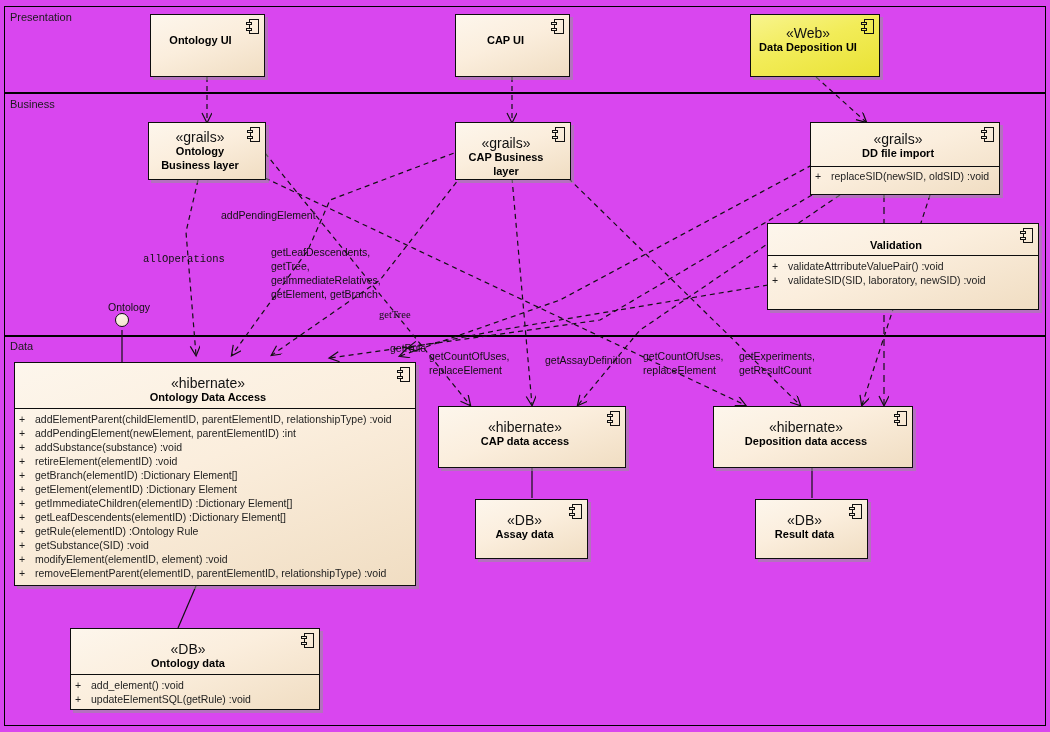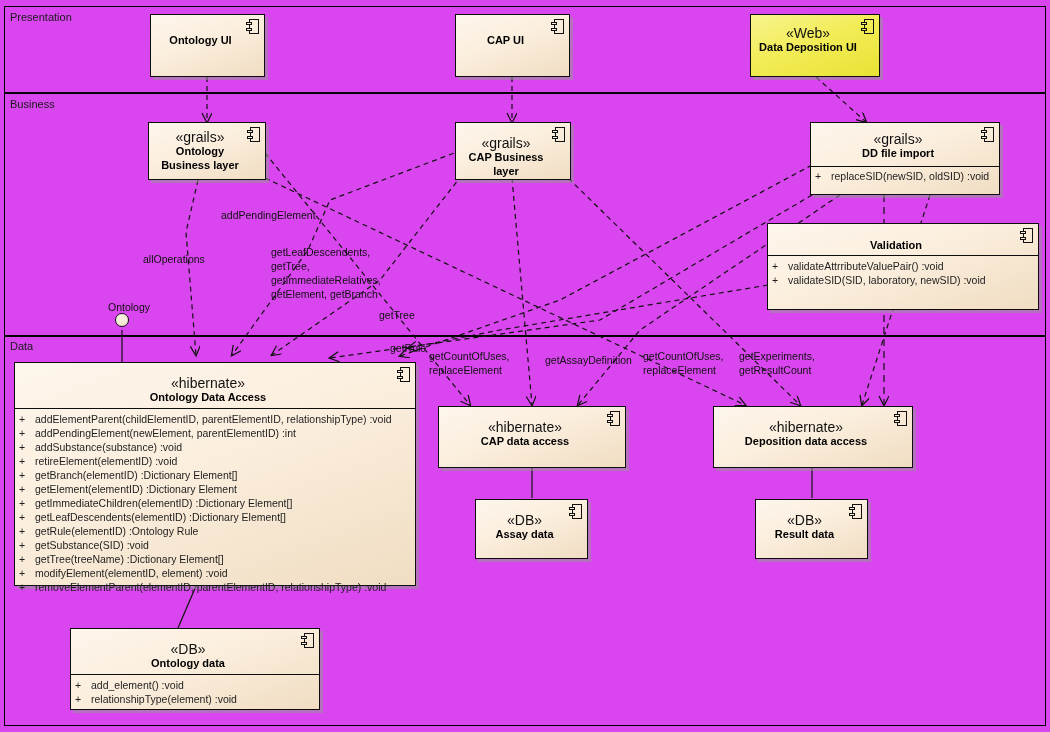--- a/index.html
+++ b/index.html
@@ -286,21 +286,20 @@
       <div class="op-row"><span class="op-vis">+</span><span>addElementParent(childElementID, parentElementID, relationshipType)  :void</span></div>
       <div class="op-row"><span class="op-vis">+</span><span>addPendingElement(newElement, parentElementID)  :int</span></div>
       <div class="op-row"><span class="op-vis">+</span><span>addSubstance(substance)  :void</span></div>
       <div class="op-row"><span class="op-vis">+</span><span>retireElement(elementID)  :void</span></div>
       <div class="op-row"><span class="op-vis">+</span><span>getBranch(elementID)  :Dictionary Element[]</span></div>
       <div class="op-row"><span class="op-vis">+</span><span>getElement(elementID)  :Dictionary Element</span></div>
       <div class="op-row"><span class="op-vis">+</span><span>getImmediateChildren(elementID)  :Dictionary Element[]</span></div>
       <div class="op-row"><span class="op-vis">+</span><span>getLeafDescendents(elementID)  :Dictionary Element[]</span></div>
       <div class="op-row"><span class="op-vis">+</span><span>getRule(elementID)  :Ontology Rule</span></div>
       <div class="op-row"><span class="op-vis">+</span><span>getSubstance(SID)  :void</span></div>
-      <div class="op-row"><span class="op-vis">+</span><span>getTree(treeName)  :Dictionary Element[]</span></div>
       <div class="op-row"><span class="op-vis">+</span><span>modifyElement(elementID, element)  :void</span></div>
       <div class="op-row"><span class="op-vis">+</span><span>removeElementParent(elementID, parentElementID, relationshipType)  :void</span></div>
     </div>
     <div class="comp-icon">
       <div class="body"></div>
         <div class="tab t1"></div>
         <div class="tab t2"></div>
     </div>
   </div>
 
@@ -352,39 +351,39 @@
     </div>
   </div>
 
   <div class="component" style="left:70px; top:628px; width:250px; height:82px;">
     <div class="comp-header" style="padding-top:14px; padding-bottom:4px;">
       <span class="comp-stereotype">«DB»</span>
       <span class="comp-name">Ontology data</span>
     </div>
     <div class="comp-ops">
       <div class="op-row"><span class="op-vis">+</span><span>add_element()  :void</span></div>
-      <div class="op-row"><span class="op-vis">+</span><span>relationshipType(element)  :void</span></div>
-    </div>
-    <div class="comp-icon">
-      <div class="body"></div>
-        <div class="tab t1"></div>
-        <div class="tab t2"></div>
-    </div>
-  </div>
-
-  <div class="edge-label" style="left:143px; top:252px;">allOperations</div>
+      <div class="op-row"><span class="op-vis">+</span><span>updateElementSQL(getRule)  :void</span></div>
+    </div>
+    <div class="comp-icon">
+      <div class="body"></div>
+        <div class="tab t1"></div>
+        <div class="tab t2"></div>
+    </div>
+  </div>
+
+  <div class="edge-label" style="left:143px; top:252px;font-family:Liberation Mono, monospace;">allOperations</div>
 
   <div class="edge-label" style="left:221px; top:208px;">addPendingElement</div>
 
   <div class="edge-label" style="left:271px; top:245px;">getLeafDescendents,
 getTree,
 getImmediateRelatives,
 getElement, getBranch</div>
 
-  <div class="edge-label" style="left:379px; top:308px;">getTree</div>
+  <div class="edge-label" style="left:379px; top:308px;font-family:Liberation Serif, serif;">getTree</div>
 
   <div class="edge-label" style="left:390px; top:341px;">getRule</div>
 
   <div class="edge-label" style="left:429px; top:349px;">getCountOfUses,
 replaceElement</div>
 
   <div class="edge-label" style="left:545px; top:353px;">getAssayDefinition</div>
 
   <div class="edge-label" style="left:643px; top:349px;">getCountOfUses,
 replaceElement</div>

